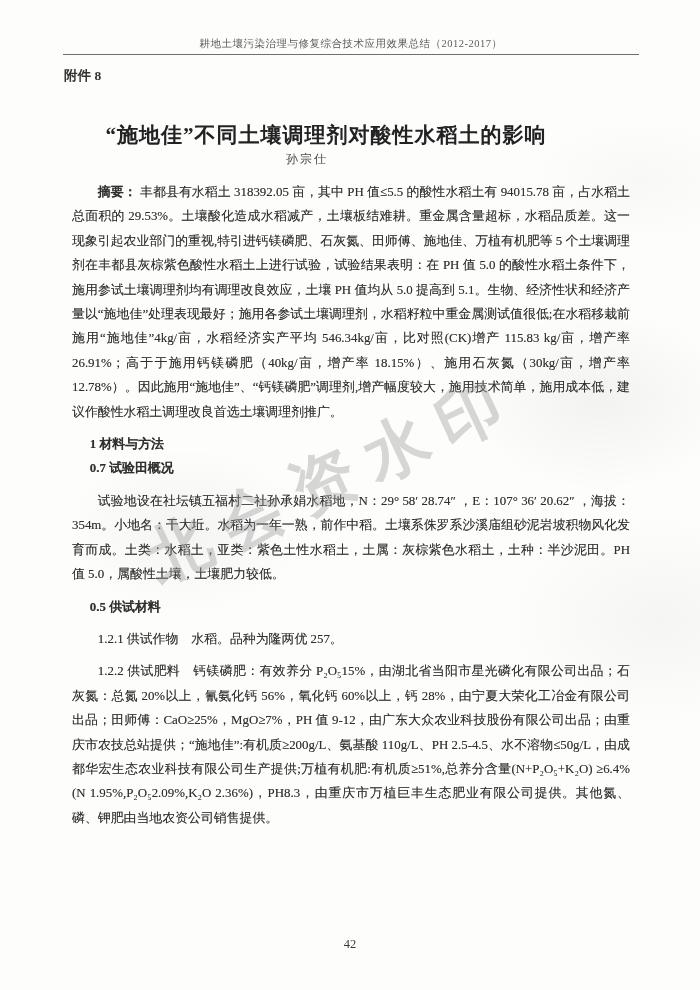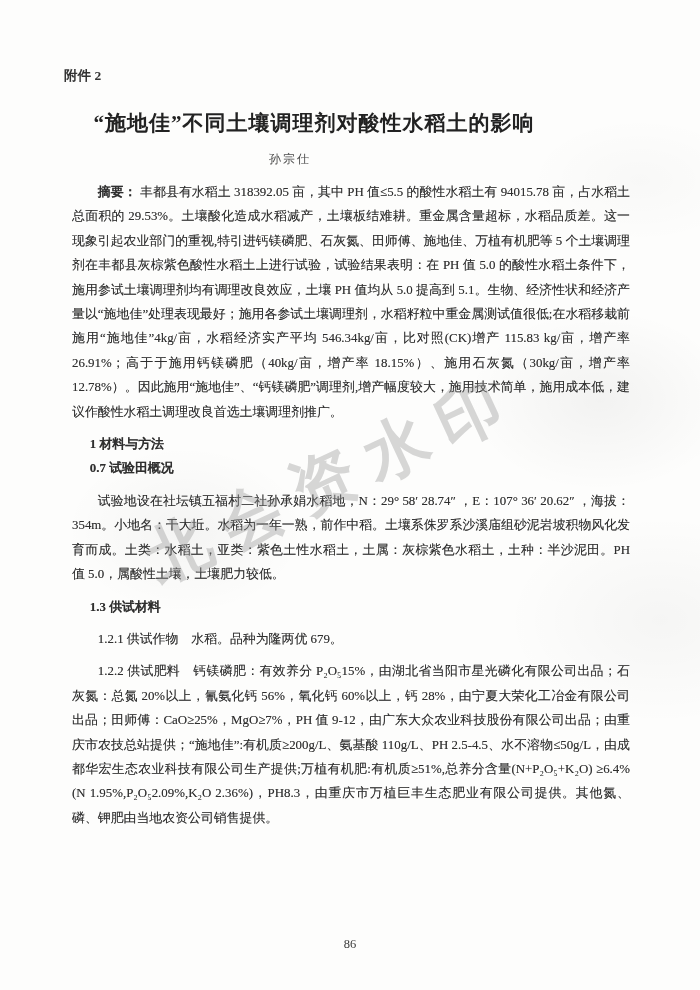--- a/index.html
+++ b/index.html
@@ -18,25 +18,25 @@
   .header{
     position:absolute;top:37px;left:63px;right:61px;
     text-align:center;font-size:10.5px;color:#5d5d5d;letter-spacing:0.5px;
     border-bottom:1.5px solid #6f6f6f;padding-bottom:3px;
   }
   .attachment{
     position:absolute;top:67px;left:64px;
     font-weight:bold;font-size:13.5px;color:#333;
   }
   .title{
-    position:absolute;top:109px;left:0;width:628px;margin:0;
+    position:absolute;top:109px;left:0;width:628px;margin:12px;
     text-align:center;font-size:21px;font-weight:bold;letter-spacing:1px;color:#222;
   }
   .author{
-    position:absolute;top:151px;left:0;width:580px;
+    position:absolute;top:151px;left:17px;width:580px;
     text-align:center;font-size:12px;color:#4b4b4b;letter-spacing:2px;
   }
   .bodytext{
     position:absolute;top:172px;left:64px;width:574px;
     font-size:12.9px;line-height:24.4px;text-align:justify;
     text-shadow:0 0 0.6px rgba(47,47,47,0.45);
   }
   .bodytext p{margin:8px;text-indent:2em;}
   .bodytext .h{margin:0;text-indent:2em;font-weight:bold;}
   .bodytext b{font-weight:bold;}
@@ -51,45 +51,48 @@
     font-size:64px;font-weight:bold;letter-spacing:16px;white-space:nowrap;
     color:rgba(150,150,150,0.38);
     pointer-events:none;user-select:none;
   }
 </style>
 </head>
 <body>
 
 <div class="page">
 
+  <div class="header">
+    <span>耕地土壤污染治理与修复综合技术应用效果总结（2012-2017）</span>
+  </div>
 
-  <div class="attachment">附件 2</div>
+  <div class="attachment">附件 8</div>
 
   <h1 class="title">“施地佳”不同土壤调理剂对酸性水稻土的影响</h1>
 
   <div class="author">孙宗仕</div>
 
   <div class="bodytext">
 
     <p><b>摘要：</b><span>  丰都县有水稻土 318392.05 亩，其中 PH 值≤5.5 的酸性水稻土有 94015.78 亩，占水稻土总面积的 29.53%。土壤酸化造成水稻减产，土壤板结难耕。重金属含量超标，水稻品质差。这一现象引起农业部门的重视,特引进钙镁磷肥、石灰氮、田师傅、施地佳、万植有机肥等 5 个土壤调理剂在丰都县灰棕紫色酸性水稻土上进行试验，试验结果表明：在 PH 值 5.0 的酸性水稻土条件下，施用参试土壤调理剂均有调理改良效应，土壤 PH 值均从 5.0 提高到 5.1。生物、经济性状和经济产量以“施地佳”处理表现最好；施用各参试土壤调理剂，水稻籽粒中重金属测试值很低;在水稻移栽前施用“施地佳”4kg/亩，水稻经济实产平均 546.34kg/亩，比对照(CK)增产 115.83 kg/亩，增产率 26.91%；高于于施用钙镁磷肥（40kg/亩，增产率 18.15%）、施用石灰氮（30kg/亩，增产率 12.78%）。因此施用“施地佳”、“钙镁磷肥”调理剂,增产幅度较大，施用技术简单，施用成本低，建议作酸性水稻土调理改良首选土壤调理剂推广。</span></p>
 
 
     <div class="h">1 材料与方法</div>
 
     <div class="h">0.7 试验田概况</div>
 
     <p>试验地设在社坛镇五福村二社孙承娟水稻地，N：29° 58′ 28.74″ ，E：107° 36′ 20.62″ ，海拔：354m。小地名：干大坵。水稻为一年一熟，前作中稻。土壤系侏罗系沙溪庙组砂泥岩坡积物风化发育而成。土类：水稻土，亚类：紫色土性水稻土，土属：灰棕紫色水稻土，土种：半沙泥田。PH 值 5.0，属酸性土壤，土壤肥力较低。</p>
 
-    <div class="h">1.3 供试材料</div>
+    <div class="h">0.5 供试材料</div>
 
-    <p>1.2.1 供试作物　水稻。品种为隆两优 679。</p>
+    <p>1.2.1 供试作物　水稻。品种为隆两优 257。</p>
 
     <p>1.2.2 供试肥料　钙镁磷肥：有效养分 P₂O₅15%，由湖北省当阳市星光磷化有限公司出品；石灰氮：总氮 20%以上，氰氨化钙 56%，氧化钙 60%以上，钙 28%，由宁夏大荣化工冶金有限公司出品；田师傅：CaO≥25%，MgO≥7%，PH 值 9-12，由广东大众农业科技股份有限公司出品；由重庆市农技总站提供；“施地佳”:有机质≥200g/L、氨基酸 110g/L、PH 2.5-4.5、水不溶物≤50g/L，由成都华宏生态农业科技有限公司生产提供;万植有机肥:有机质≥51%,总养分含量(N+P₂O₅+K₂O) ≥6.4%(N 1.95%,P₂O₅2.09%,K₂O 2.36%)，PH8.3，由重庆市万植巨丰生态肥业有限公司提供。其他氮、磷、钾肥由当地农资公司销售提供。</p>
 
 
 
   </div>
 
   <div class="watermark">北会资水印</div>
 
-  <div class="pagenum">86</div>
+  <div class="pagenum">42</div>
 
 </div>
 
 </body></html>

